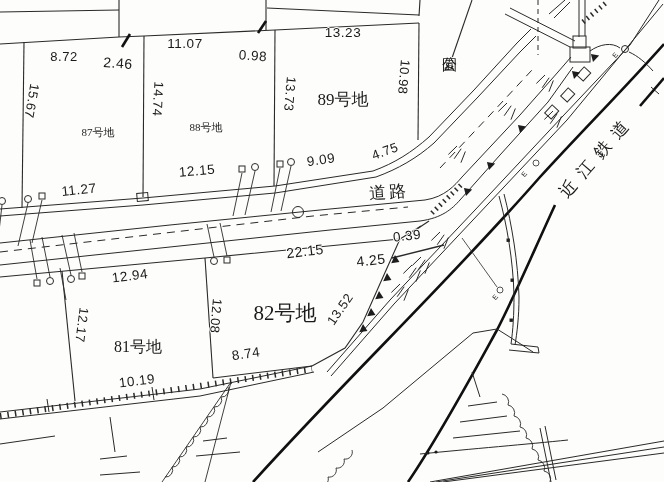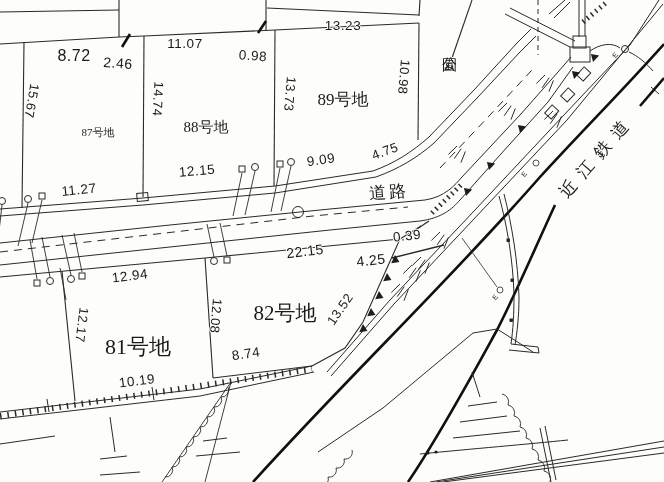--- a/index.html
+++ b/index.html
@@ -190,44 +190,44 @@
     <circle cx="298" cy="212" r="5.5"></circle>
   </g>
 
   <g stroke="#2a2a2a" stroke-width="0.8" fill="none">
     <path d="M462,238 L497,287"></path>
     <circle cx="500" cy="290" r="3"></circle>
     <circle cx="536" cy="163" r="3"></circle>
   </g>
 </svg>
 
-<span class="lb num" style="left:74px;top:56px;font-size:16px;transform:translate(-50%,-50%)">8.72</span>
+<span class="lb num" style="left:64px;top:56px;font-size:13px;transform:translate(-50%,-50%)">8.72</span>
 <span class="lb num" style="left:118px;top:63px;font-size:14px;transform:translate(-50%,-50%) rotate(4deg)">2.46</span>
 <span class="lb num" style="left:185px;top:44px;font-size:13.5px;transform:translate(-50%,-50%)">11.07</span>
 <span class="lb num" style="left:253px;top:56px;font-size:13.5px;transform:translate(-50%,-50%) rotate(4deg)">0.98</span>
-<span class="lb num" style="left:343px;top:26px;font-size:13.5px;transform:translate(-50%,-50%)">13.23</span>
+<span class="lb num" style="left:343px;top:33px;font-size:13.5px;transform:translate(-50%,-50%)">13.23</span>
 <span class="lb num" style="left:404px;top:77px;font-size:13px;transform:translate(-50%,-50%) rotate(95deg)">10.98</span>
 <span class="lb num" style="left:32px;top:101px;font-size:13px;transform:translate(-50%,-50%) rotate(100deg)">15.67</span>
 <span class="lb num" style="left:158px;top:99px;font-size:13px;transform:translate(-50%,-50%) rotate(93deg)">14.74</span>
 <span class="lb num" style="left:290px;top:94px;font-size:13px;transform:translate(-50%,-50%) rotate(95deg)">13.73</span>
 <span class="lb kanji" style="left:98px;top:132px;font-size:11px;transform:translate(-50%,-50%)">87号地</span>
-<span class="lb kanji" style="left:206px;top:127px;font-size:15px;transform:translate(-50%,-50%)">88号地</span>
+<span class="lb kanji" style="left:206px;top:127px;font-size:11px;transform:translate(-50%,-50%)">88号地</span>
 <span class="lb kanji" style="left:343px;top:99px;font-size:17px;transform:translate(-50%,-50%)">89号地</span>
 <span class="lb kanji vert" style="left:449px;top:46px;font-size:15px;transform:translate(-50%,-50%)">公園</span>
 <span class="lb num" style="left:385px;top:151px;font-size:13px;transform:translate(-50%,-50%) rotate(-20deg)">4.75</span>
 <span class="lb num" style="left:321px;top:160px;font-size:13.5px;transform:translate(-50%,-50%) rotate(-8deg)">9.09</span>
 <span class="lb num" style="left:197px;top:171px;font-size:13.5px;transform:translate(-50%,-50%) rotate(-5deg)">12.15</span>
 <span class="lb num" style="left:79px;top:190px;font-size:13.5px;transform:translate(-50%,-50%) rotate(-6deg)">11.27</span>
 <span class="lb kanji" style="left:389px;top:192px;font-size:17px;letter-spacing:3px;transform:translate(-50%,-50%) rotate(-4deg)">道路</span>
 <span class="lb num" style="left:407px;top:236px;font-size:13.5px;transform:translate(-50%,-50%) rotate(-6deg)">0.39</span>
 <span class="lb num" style="left:305px;top:251px;font-size:14px;transform:translate(-50%,-50%) rotate(-7deg)">22.15</span>
 <span class="lb num" style="left:371px;top:260px;font-size:14px;transform:translate(-50%,-50%) rotate(-6deg)">4.25</span>
 <span class="lb num" style="left:130px;top:276px;font-size:13.5px;transform:translate(-50%,-50%) rotate(-7deg)">12.94</span>
 <span class="lb num" style="left:82px;top:325px;font-size:13px;transform:translate(-50%,-50%) rotate(97deg)">12.17</span>
-<span class="lb kanji" style="left:138px;top:347px;font-size:22px;transform:translate(-50%,-50%)">81号地</span>
+<span class="lb kanji" style="left:138px;top:347px;font-size:16px;transform:translate(-50%,-50%)">81号地</span>
 <span class="lb num" style="left:216px;top:316px;font-size:13px;transform:translate(-50%,-50%) rotate(95deg)">12.08</span>
 <span class="lb kanji" style="left:285px;top:313px;font-size:21px;transform:translate(-50%,-50%)">82号地</span>
 <span class="lb num" style="left:340px;top:309px;font-size:13px;transform:translate(-50%,-50%) rotate(-55deg)">13.52</span>
 <span class="lb num" style="left:246px;top:354px;font-size:13.5px;transform:translate(-50%,-50%) rotate(-8deg)">8.74</span>
 <span class="lb num" style="left:137px;top:381px;font-size:13.5px;transform:translate(-50%,-50%) rotate(-7deg)">10.19</span>
 <span class="lb kanji rail-name" style="left:597px;top:156px;font-size:17px;transform:translate(-50%,-50%) rotate(-49deg)">近江鉄道</span>
 <span class="lb tiny" style="left:495px;top:297px;transform:translate(-50%,-50%) rotate(-50deg)">E</span>
 <span class="lb tiny" style="left:524px;top:174px;transform:translate(-50%,-50%) rotate(-50deg)">E</span>
 <span class="lb tiny" style="left:615px;top:55px;transform:translate(-50%,-50%) rotate(-50deg)">E</span>
 

